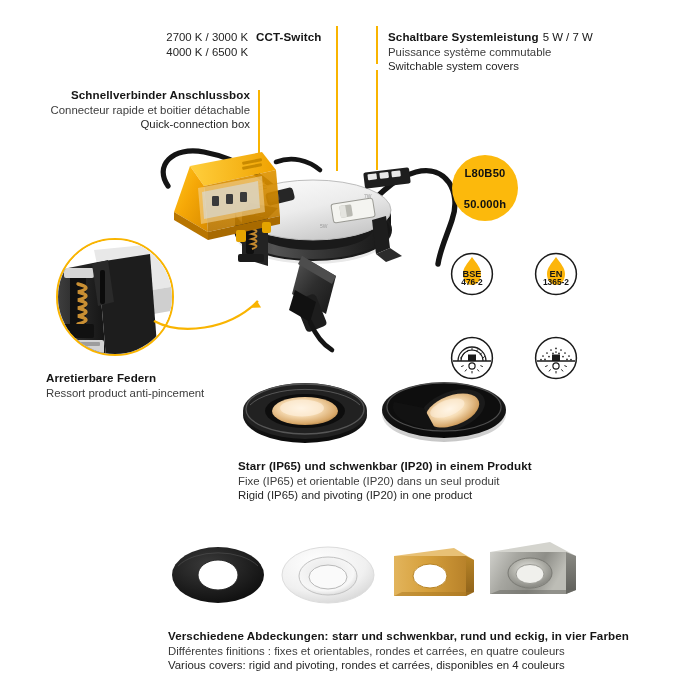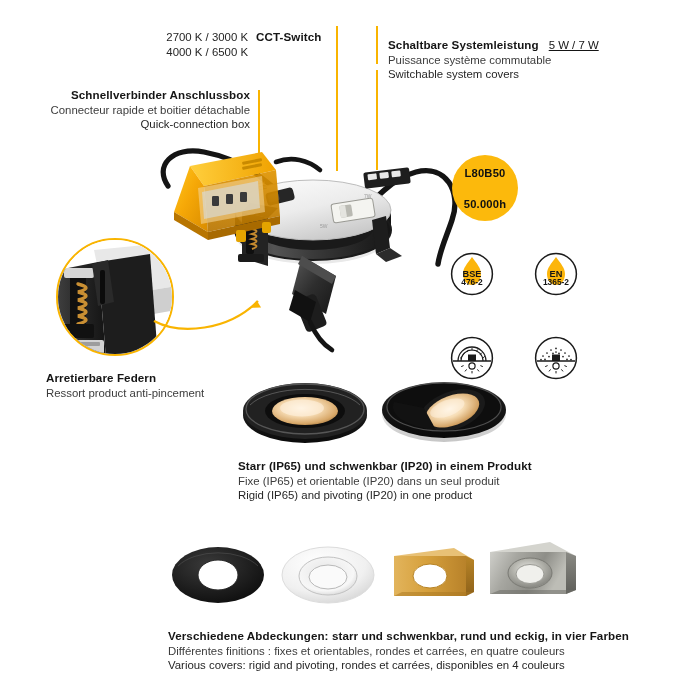--- a/index.html
+++ b/index.html
@@ -9,21 +9,21 @@
     font-family: "Liberation Sans", sans-serif;
     overflow: hidden;
   }
   #page { position: relative; width: 700px; height: 664px; background:#fff; }
 
   
   .txt { position: absolute; line-height: 1.28; color: #1a1a1a; }
   .t-bold { font-weight: bold; font-size: 11.6px; color:#151515; letter-spacing:.1px;}
   .t-it   { font-size: 11.4px; color:#3c3c3c; }
   .t-reg  { font-size: 11.4px; color:#262626; }
-  .t-val  { font-weight: normal; font-size: 11.4px; color:#151515;text-decoration:underline; }
+  .t-val  { font-weight: normal; font-size: 11.4px; color:#151515; }
   .ra { text-align: right; }
   .la { text-align: left; }
 
   
   .lead { position: absolute; background: #f9b400; }
   .vline { width: 1.6px; }
 
   
   .badge-life {
     position: absolute; width: 66px; height: 66px; border-radius: 50%;
@@ -61,21 +61,21 @@
   <div class="txt ra" style="left:108px; top:30px; width:140px;">
     <div class="t-reg">2700 K / 3000 K</div>
     <div class="t-reg">4000 K / 6500 K</div>
   </div>
 
   <div class="txt la t-bold" style="left:256px; top:30px; width:120px;">CCT-Switch</div>
 
   <div class="lead vline" style="left:336px; top:26px; height:145px;"></div>
 
   <div class="txt la" style="left:388px; top:30px; width:300px;">
-    <div style="display:flex; align-items:baseline; gap:10px;margin-top:8px;">
+    <div style="display:flex; align-items:baseline; gap:4px;">
       <span class="t-bold">Schaltbare Systemleistung</span>
       <span class="t-val">5 W / 7 W</span>
     </div>
     <div class="t-it">Puissance système commutable</div>
     <div class="t-reg">Switchable system covers</div>
   </div>
 
   <div class="lead vline" style="left:376px; top:26px; height:38px;"></div>
   <div class="lead vline" style="left:376px; top:70px; height:100px;"></div>
 

